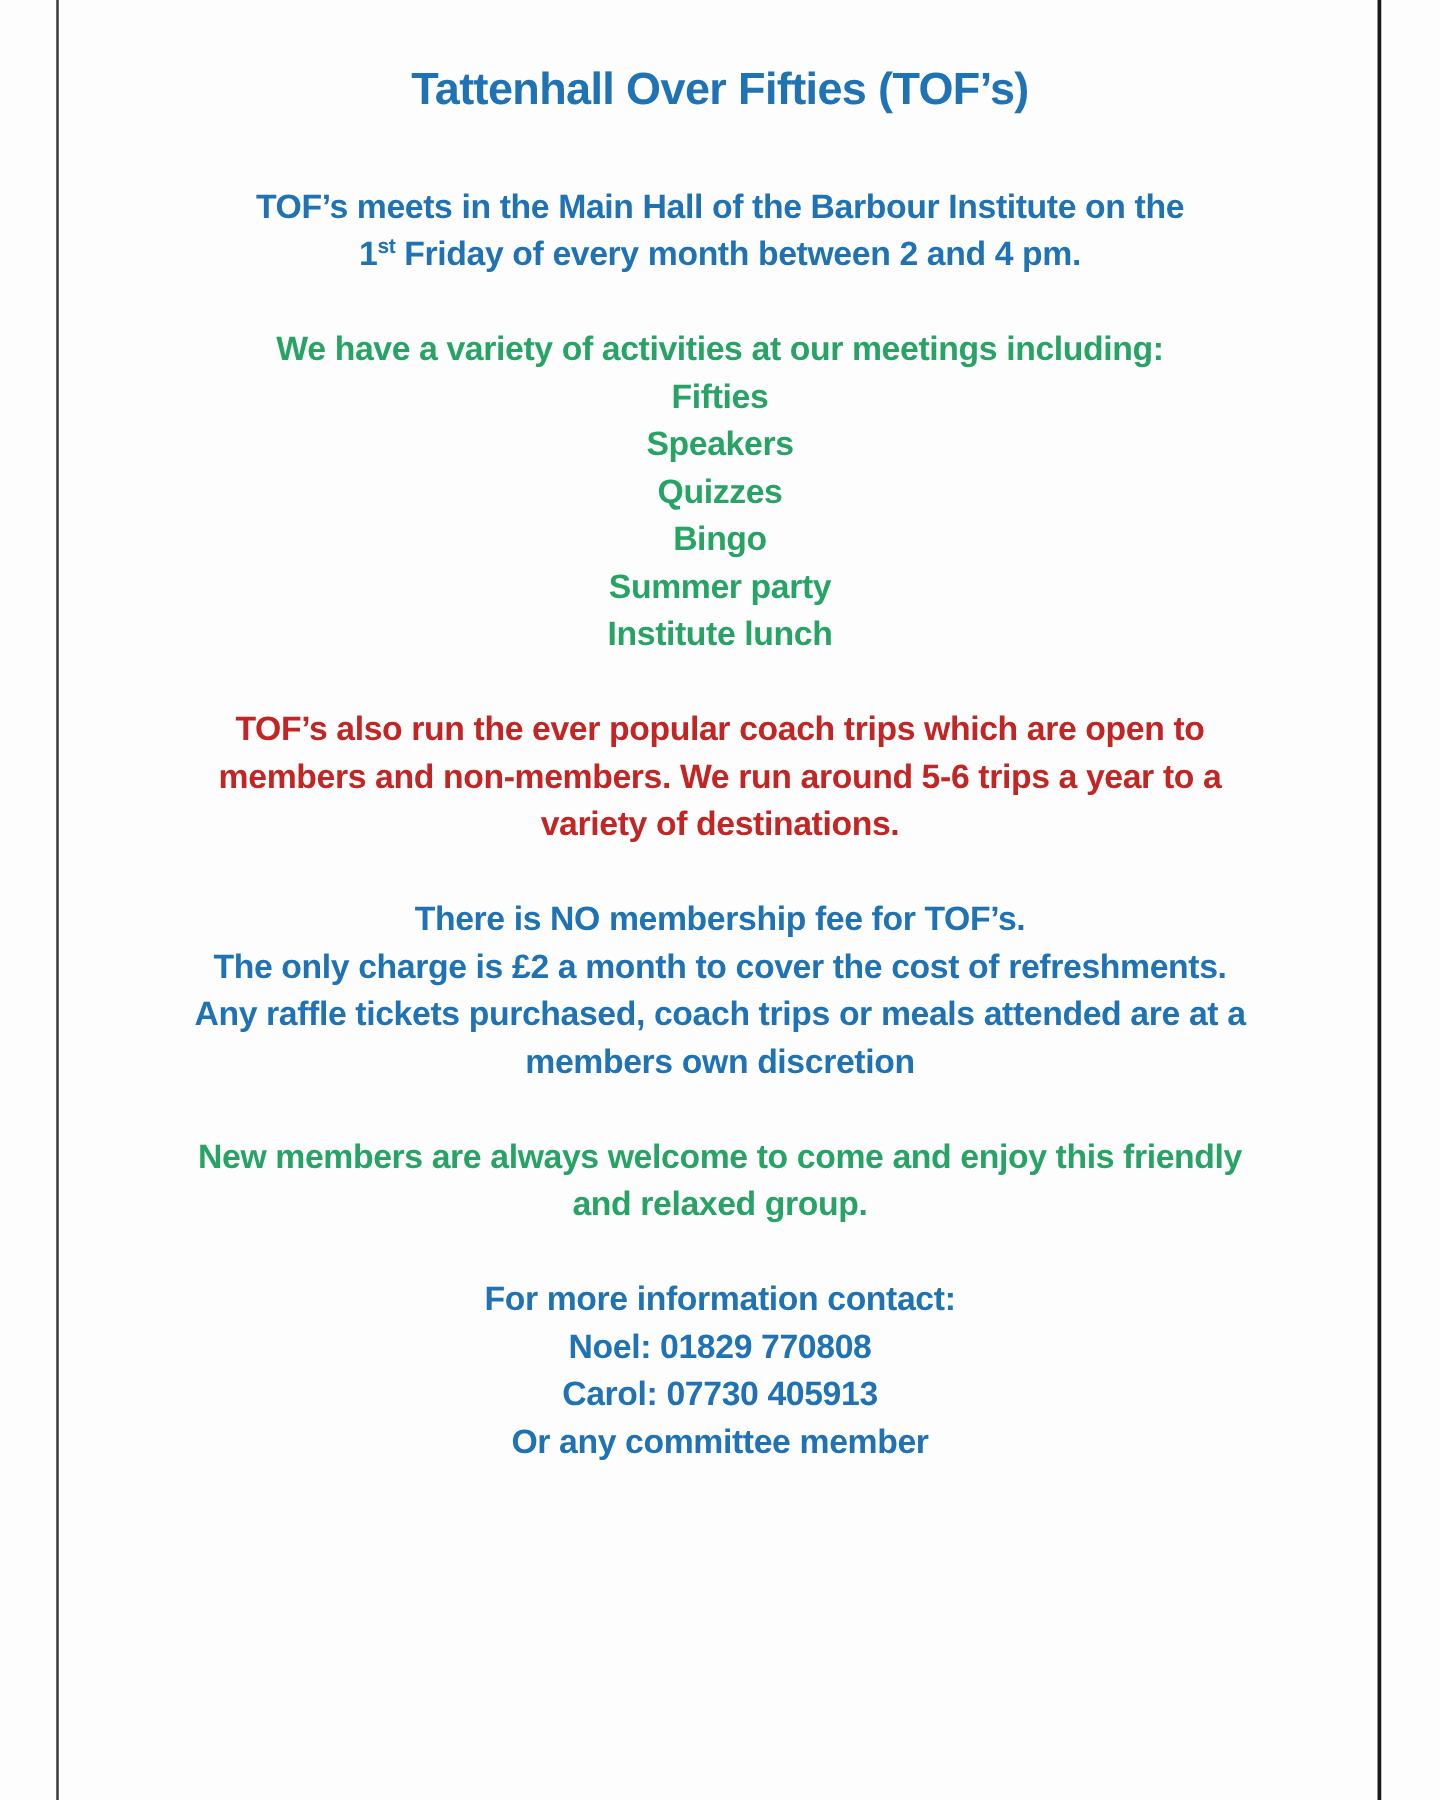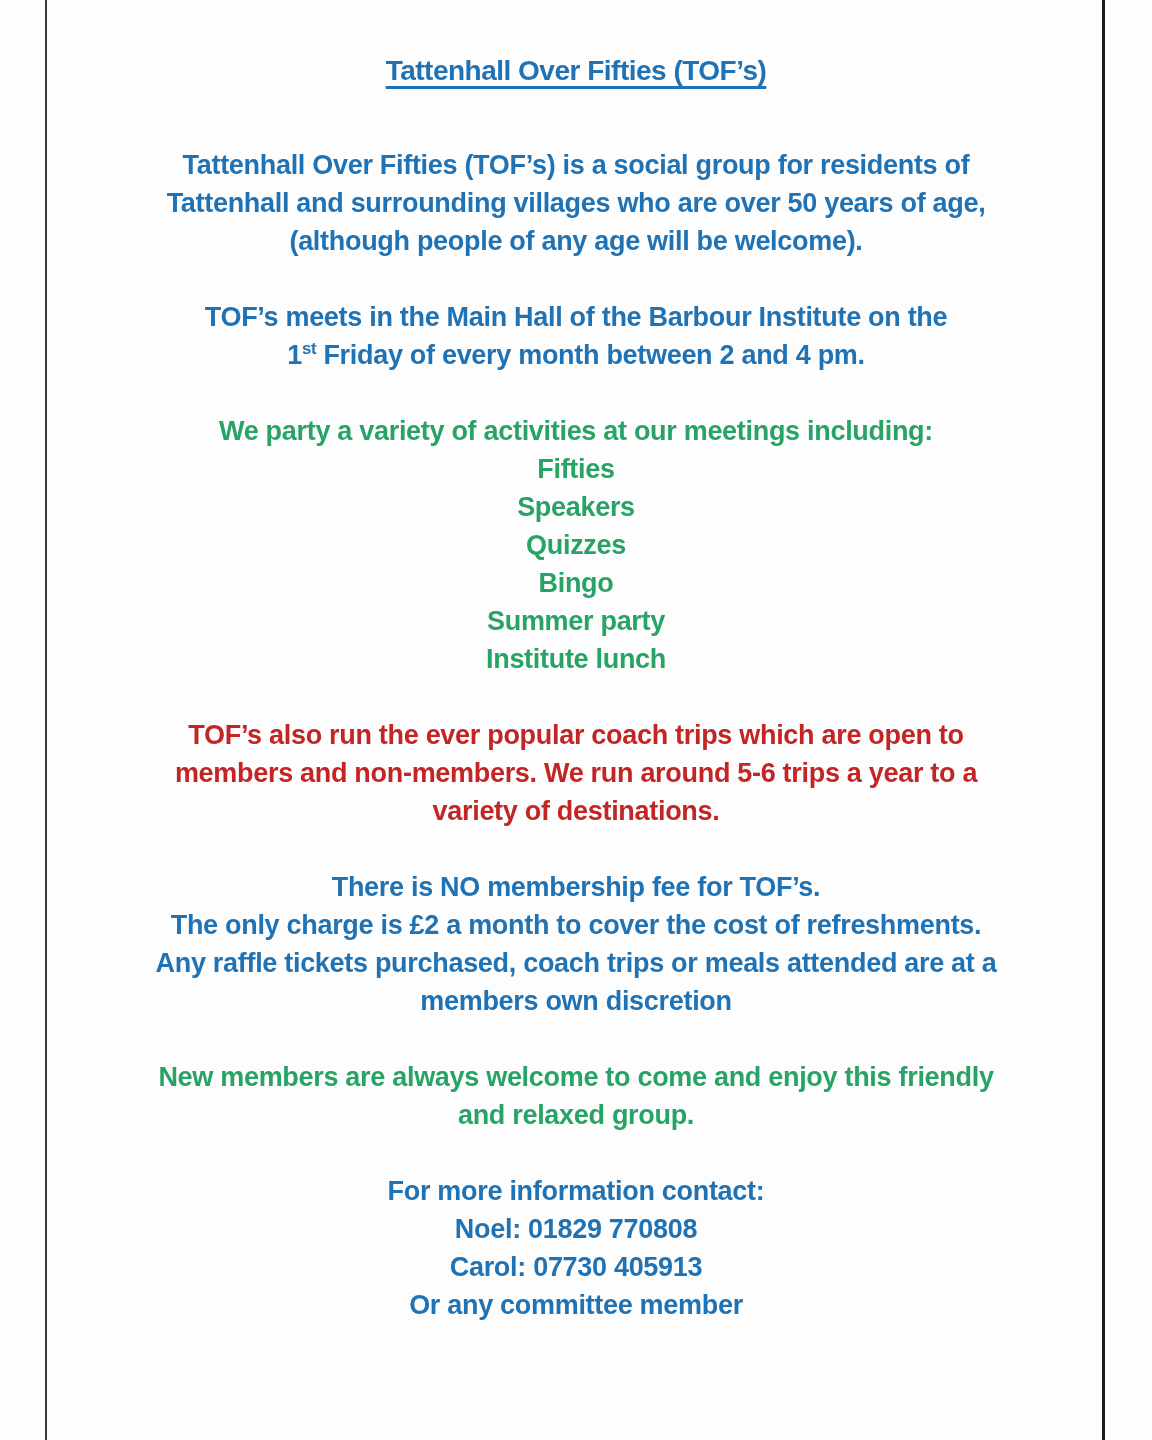--- a/index.html
+++ b/index.html
@@ -31,25 +31,24 @@
     width: 3px;
     background: var(--border_right, #1a1a1a);
   }
   .content {
     position: relative;
     padding: 46px 70px 0 70px;
     text-align: center;
   }
   .title {
     margin: 0 0 50px 0;
-    font-size: 28px;
+    font-size: 36px;
     line-height: 50px;
     letter-spacing: -0.5px;
     color: var(--blue, #1f72b4);
-    text-decoration: underline;
     text-decoration-thickness: 3px;
     text-underline-offset: 6px;
   }
   .para {
     margin: 0 0 38px 0;
     font-size: 27px;
     line-height: 38px;
     letter-spacing: -0.3px;
   }
   .lines { white-space: pre-line; }
@@ -67,31 +66,28 @@
 <body>
 
 <div class="page">
   <div class="border-line left"></div>
   <div class="border-line right"></div>
 
   <div class="content">
 
     <h1 class="title">Tattenhall Over Fifties (TOF’s)</h1>
 
-    <p class="para blue lines">Tattenhall Over Fifties (TOF’s) is a social group for residents of
-Tattenhall and surrounding villages who are over 50 years of age,
-(although people of any age will be welcome).</p>
 
     <p class="para blue">
       <span class="line">TOF’s meets in the Main Hall of the Barbour Institute on the</span>
       <span class="line"><span>1</span><sup>st</sup><span> Friday of every month between 2 and 4 pm.</span></span>
     </p>
 
     <div class="para green">
-      <div>We party a variety of activities at our meetings including:</div>
+      <div>We have a variety of activities at our meetings including:</div>
       <div>Fifties</div>
       <div>Speakers</div>
       <div>Quizzes</div>
       <div>Bingo</div>
       <div>Summer party</div>
       <div>Institute lunch</div>
     </div>
 
     <p class="para red lines">TOF’s also run the ever popular coach trips which are open to
 members and non-members.  We run around 5-6 trips a year to a

